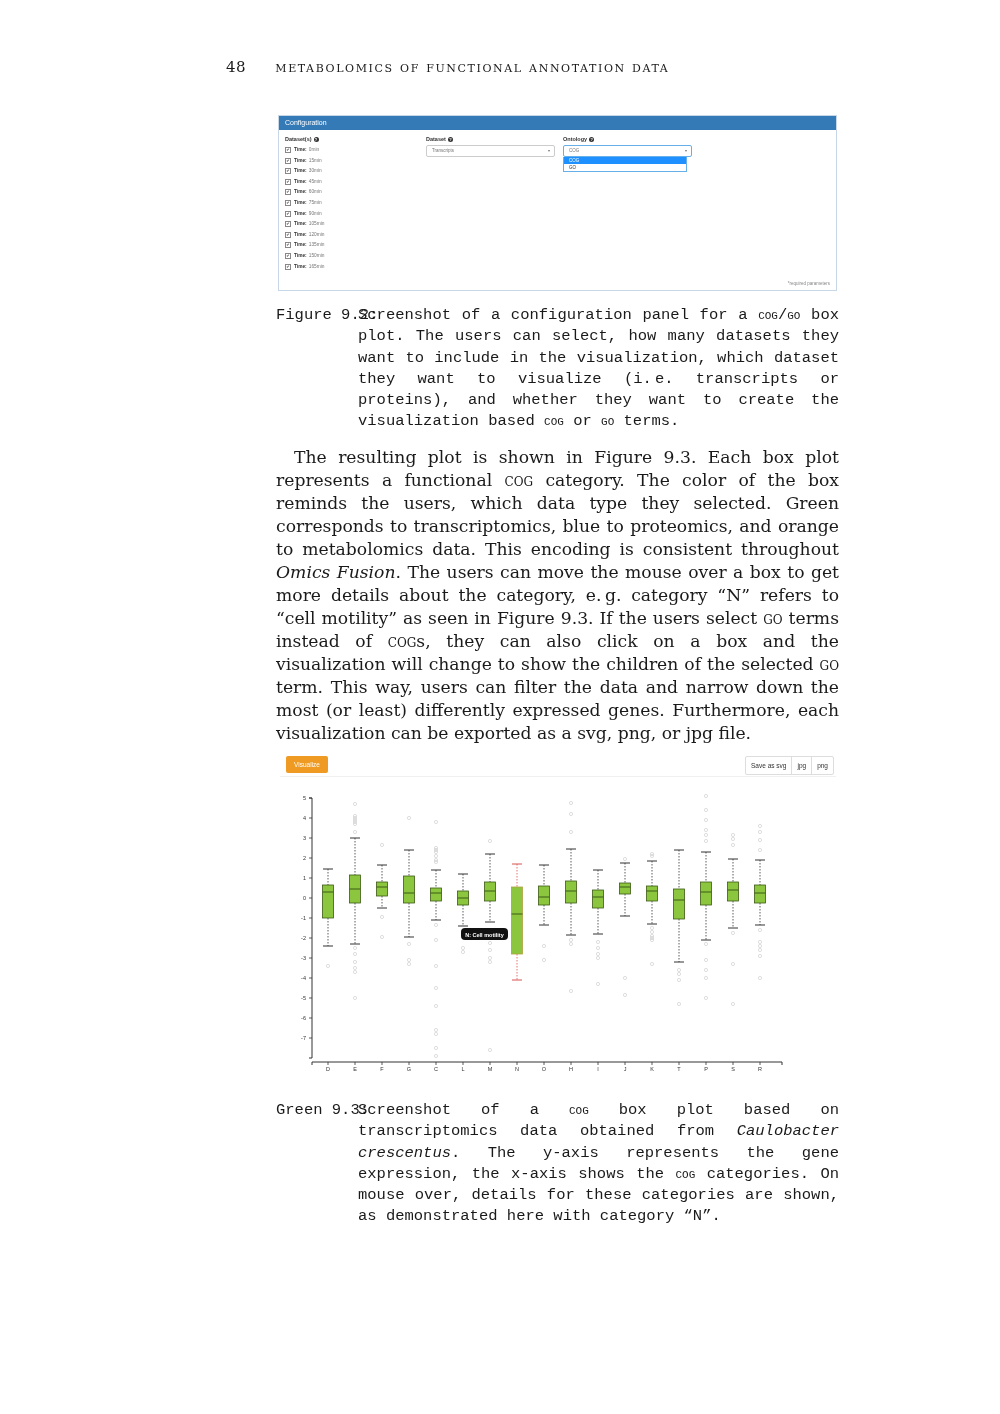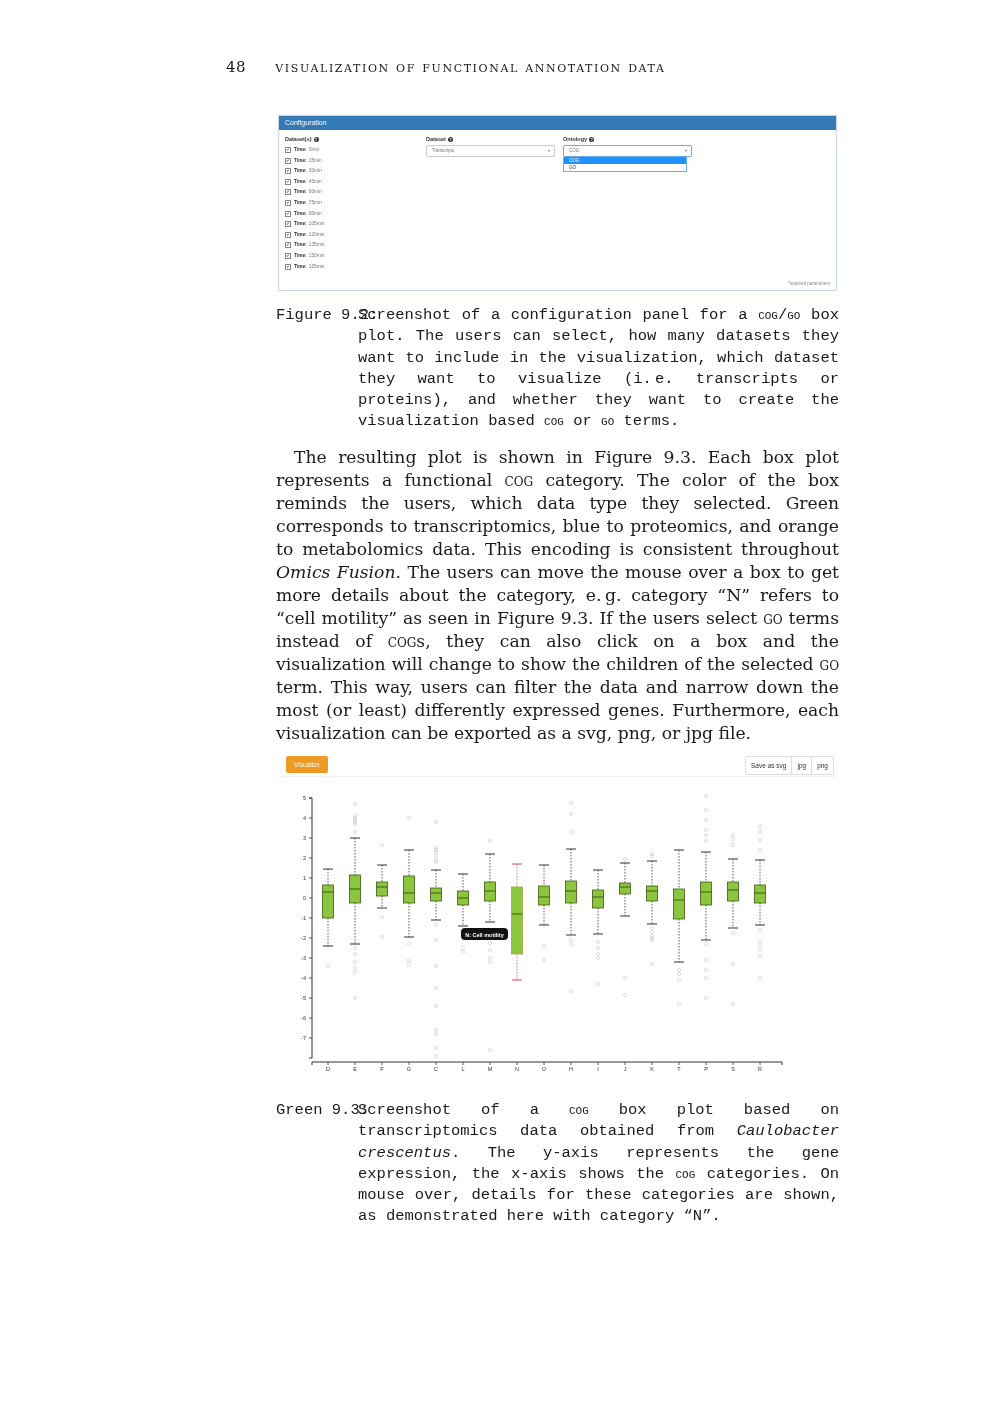--- a/index.html
+++ b/index.html
@@ -40,21 +40,21 @@
   .exp-grp div { font-size:6.5px; line-height:17px; padding:0 5px; color:#333; border-left:1px solid #ddd; }
   .exp-grp div:first-child { border-left:none; }
   .sep { position:absolute; left:0; right:0; top:26px; border-top:1px solid #f0f0f0; }
   svg.plot { position:absolute; left:0; top:0; }
 </style>
 </head>
 <body>
 
 <div class="running-head">
   <span class="pnum">48</span>
-  <span class="htitle">visualization of functional annotation data</span>
+  <span class="htitle">metabolomics of functional annotation data</span>
 </div>
 
 <div class="cfg">
   <div class="cfg-head">Configuration</div>
   <div class="cfg-col" style="left:6px;">
     <div class="lbl"><span>Dataset(s)</span><span class="q">?</span></div>
     <div id="ds-list">
         <div class="ds-item"><span class="cb">✔</span><b>Time:</b><span style="color: rgb(119, 119, 119);">0min</span></div>
         <div class="ds-item"><span class="cb">✔</span><b>Time:</b><span style="color: rgb(119, 119, 119);">15min</span></div>
         <div class="ds-item"><span class="cb">✔</span><b>Time:</b><span style="color: rgb(119, 119, 119);">30min</span></div>

